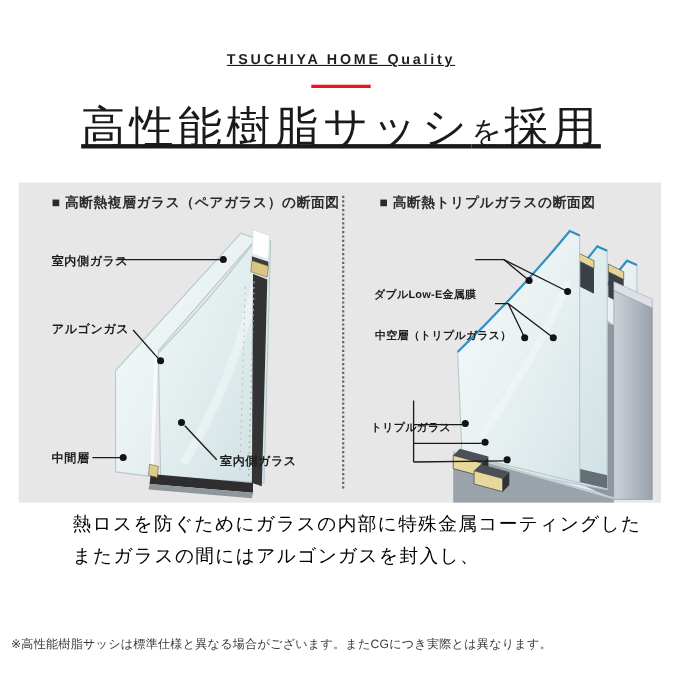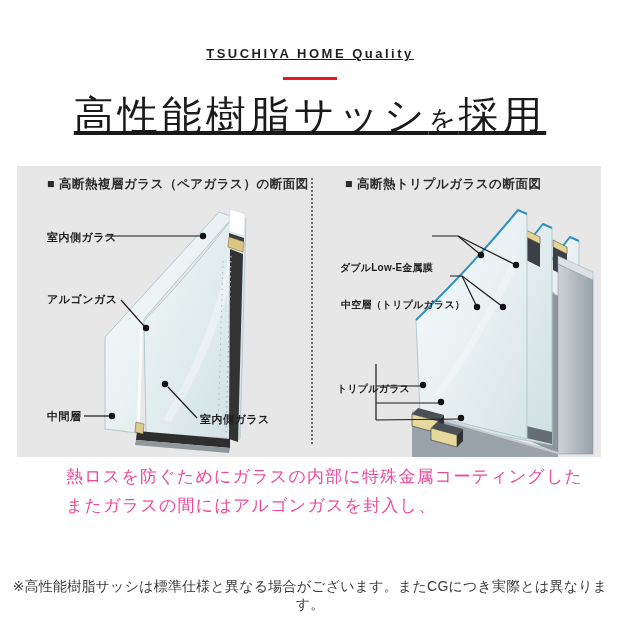--- a/index.html
+++ b/index.html
@@ -40,25 +40,25 @@
   .caption .bullet{margin-right:4px;}
   .diagram-svg{position:absolute;left:0;top:40px;}
   .lbl{
     position:absolute;font-size:11px;font-weight:700;color:#1c1c1c;
     letter-spacing:0.5px;white-space:nowrap;
   }
   .half.right .lbl{font-size:10px;letter-spacing:0.2px;margin-top:32px;}
   
   .body-text{
     position:absolute;left:66px;top:462px;width:530px;
-    font-size:17px;font-weight:500;letter-spacing:1.2px;line-height:29px;color:#ec4899;
+    font-size:17px;font-weight:500;letter-spacing:1.2px;line-height:29px;color:#000000;
   }
   .footnote{
-    position:absolute;right:10px;top:578px;width:600px;text-align:center;
-    font-size:14px;font-weight:500;letter-spacing:0.2px;color:#3a3a3a;
+    position:absolute;right:10px;top:578px;width:600px;text-align:left;
+    font-size:11px;font-weight:500;letter-spacing:0.2px;color:#3a3a3a;
   }
 </style>
 </head>
 <body>
 
 <div class="page">
 
   <div class="brand">TSUCHIYA HOME Quality</div>
   <div class="brand-rule"></div>
   <h1 class="title"><span>高性能樹脂サッシ</span><span class="particle">を</span><span>採用</span></h1>

